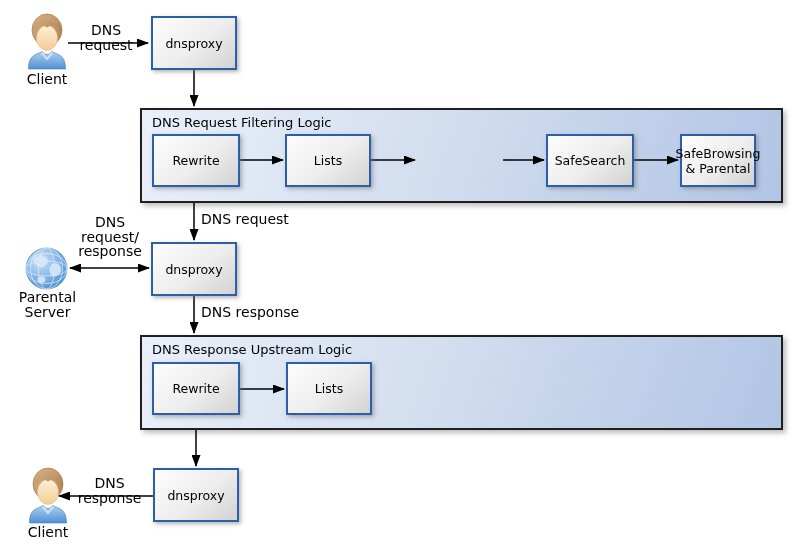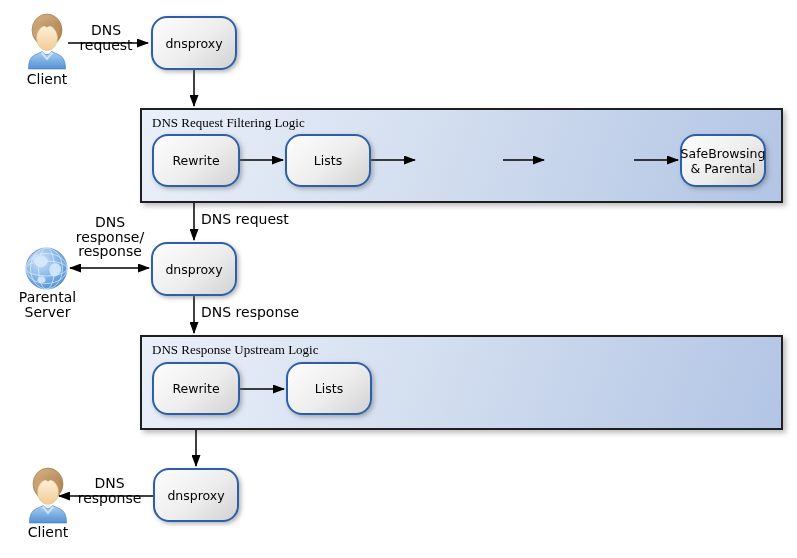--- a/index.html
+++ b/index.html
@@ -5,27 +5,26 @@
   html,body{margin:0;padding:0;background:#ffffff;}
   .stage{
     position:relative;width:797px;height:558px;background:#ffffff;
     font-family:"DejaVu Sans","Liberation Sans",sans-serif;color:#000;
     overflow:hidden;
   }
   .group{
     position:absolute;border:2px solid #1f1f1f;box-sizing:border-box;
     background:linear-gradient(110deg,#eaf0fa 0%,#d3deef 45%,#b2c5e5 100%);
     box-shadow:3px 3px 5px rgba(110,110,110,.45);
-    font-family:Liberation Serif, serif;
   }
   .group-title{
     position:absolute;left:10px;top:5px;font-size:13px;white-space:nowrap;
   }
   .node{
-    position:absolute;box-sizing:border-box;border:2px solid #2c5fa8;border-radius:16px;
+    position:absolute;box-sizing:border-box;border:2px solid #2c5fa8;border-radius:0;
     background:linear-gradient(140deg,#fdfdfd 0%,#ededed 55%,#d2d2d2 100%);
     box-shadow:2px 2px 4px rgba(110,110,110,.5);
     display:flex;align-items:center;justify-content:center;text-align:center;
     font-size:12.5px;line-height:15px;white-space:pre-line;
   }
   .lbl{
     position:absolute;font-size:14px;line-height:14.5px;white-space:pre-line;
   }
   .lbl.center{text-align:center;}
   svg.wires{position:absolute;left:0;top:0;pointer-events:none;}
@@ -66,21 +65,22 @@
       <line x1="240" y1="389" x2="284" y2="389" marker-end="url(#arw)"></line>
     </g>
   </svg>
 
   <div class="node" style="left:151px;top:16px;width:86px;height:54px">dnsproxy</div>
   <div class="node" style="left:151px;top:242px;width:86px;height:54px">dnsproxy</div>
   <div class="node" style="left:153px;top:468px;width:86px;height:54px">dnsproxy</div>
 
   <div class="node" style="left:152px;top:134px;width:88px;height:53px">Rewrite</div>
   <div class="node" style="left:285px;top:134px;width:86px;height:53px">Lists</div>
-  <div class="node" style="left:680px;top:134px;width:86px;height:53px">SafeBrowsing
+  <div class="node" style="left:546px;top:134px;width:88px;height:53px">SafeSearch</div>
+  <div class="node" style="left:680px;top:134px;width:76px;height:53px">SafeBrowsing
 &amp; Parental</div>
 
   <div class="node" style="left:152px;top:362px;width:88px;height:53px">Rewrite</div>
   <div class="node" style="left:286px;top:362px;width:86px;height:53px">Lists</div>
 
   <svg class="icon" style="left:27px;top:13px" width="40" height="57" viewBox="0 0 40 57">
     <defs>
       <linearGradient id="hairG" x1="0" y1="0" x2="1" y2="1">
         <stop offset="0" stop-color="#d8b183"></stop>
           <stop offset="1" stop-color="#ab8050"></stop>
@@ -131,18 +131,18 @@
     <ellipse cx="20" cy="25" rx="10.5" ry="12.5" fill="url(#faceG)" stroke="#e0b87f" stroke-width="0.5"></ellipse>
     <path d="M5.5,20 C6,8 12,3.5 20,3.5 C28,3.5 34,8 34.5,20 C30,11.5 25.5,10 20,14.5 C14.5,10 10,11.5 5.5,20 Z" fill="url(#hairG)"></path>
     <path d="M1.5,56 C1.5,47 4,43 11,40.5 L15.5,38.5 C17,42.5 23,42.5 24.5,38.5 L29,40.5 C36,43 38.5,47 38.5,56 Z" fill="url(#shirtG)" stroke="#3f7cc0" stroke-width="0.6"></path>
     <path d="M14.5,39.5 L20,46 L25.5,39.5" fill="none" stroke="#cde3f7" stroke-width="2"></path>
   </svg>
   <div class="lbl center" style="left:13px;top:525px;width:70px">Client</div>
 
   <div class="lbl center" style="left:64px;top:23px;width:84px">DNS request</div>
   <div class="lbl" style="left:201px;top:212px">DNS request</div>
   <div class="lbl center" style="left:60px;top:215px;width:100px">DNS
-response/
+request/
 response</div>
   <div class="lbl" style="left:201px;top:305px">DNS response</div>
   <div class="lbl center" style="left:62px;top:476px;width:95px">DNS response</div>
 
 </div>
 
 </body></html>

